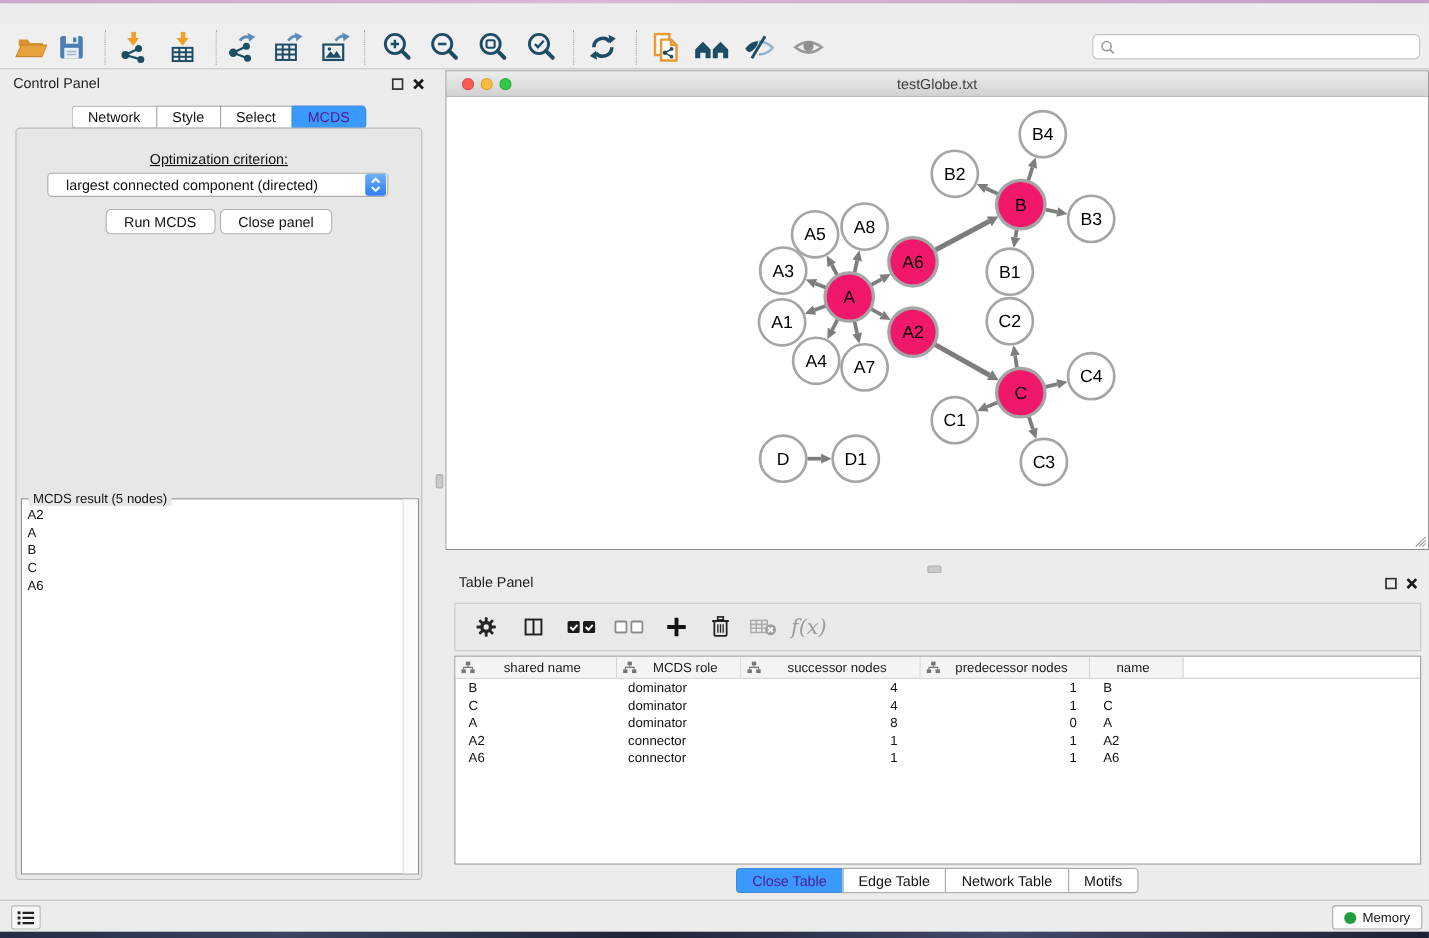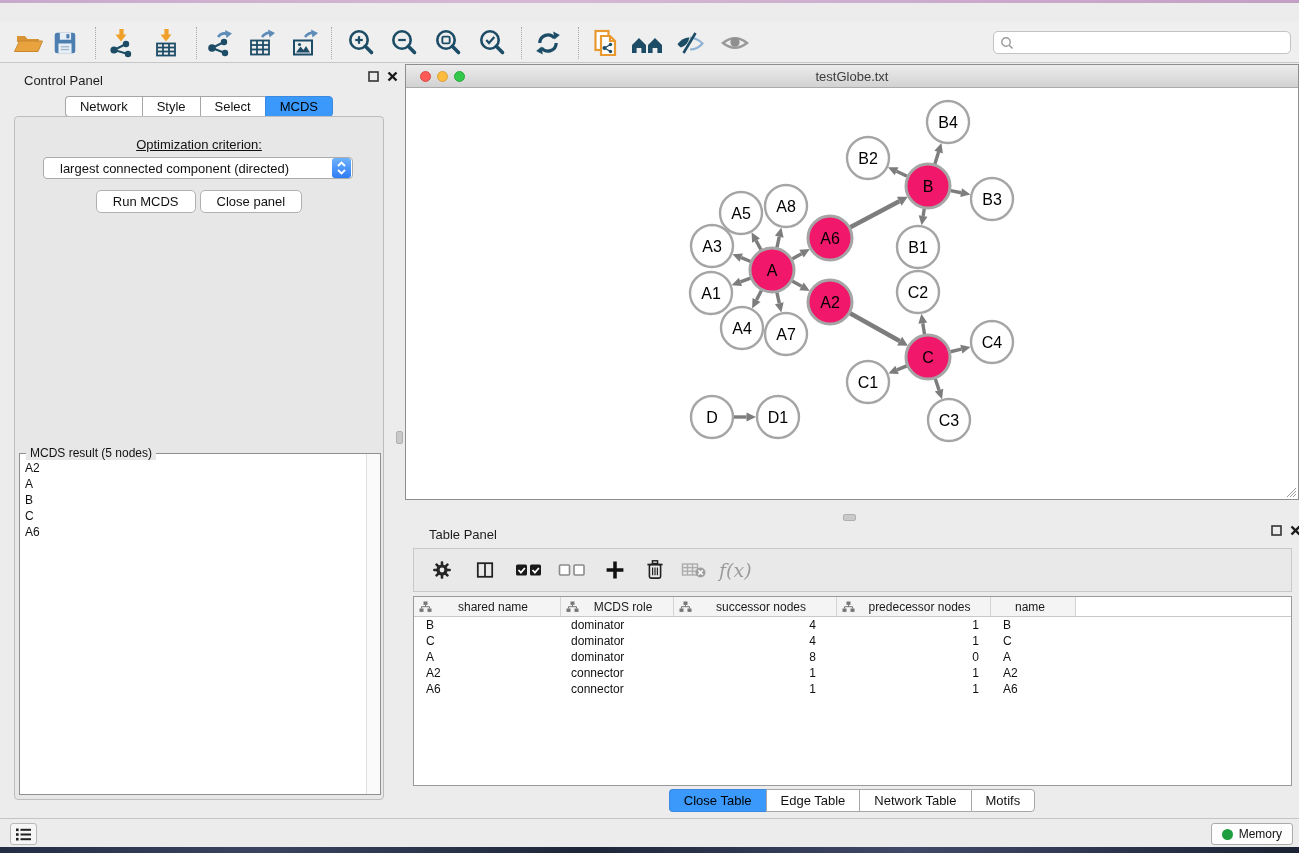--- a/index.html
+++ b/index.html
@@ -30,29 +30,29 @@
   .tbtn { position:absolute; top:4px; width:36px; height:34px; display:flex; align-items:center; justify-content:center; cursor:default; }
   .tsep { position:absolute; top:27px; width:1px; height:32px; top:5px;
     border-left:1px dotted #a9a9a9; }
   .searchbox { position:absolute; left:993px; top:9px; width:298px; height:23px;
     background:#fff; border:1px solid #c3c3c3; border-radius:5px; display:flex; align-items:center; }
   .searchbox svg { margin-left:6px; }
   .searchbox input { border:none; outline:none; flex:1; height:100%; font-size:12px; background:transparent; padding:0 6px; }
 
   
   .control-panel { position:absolute; left:8px; top:68px; width:382px; height:738px; }
-  .panel-head { position:absolute; left:12px; top:0; width:100%; height:20px; display:flex; align-items:flex-end; }
+  .panel-head { position:absolute; left:0; top:0; width:100%; height:20px; display:flex; align-items:flex-start; }
   .panel-head .ph-title { font-size:13px; color:#1d1d1d; margin-left:4px; }
   .ph-icons { position:absolute; right:4px; top:3px; display:flex; gap:8px; align-items:center; }
   .cp-tabs { position:absolute; left:0; top:28px; width:100%; display:flex; justify-content:center; }
   .tab { height:21px; padding:0 14px; font-size:13px; background:#fff; border:1px solid #a6a6a6;
     border-right:none; display:flex; align-items:center; color:#111; }
   .tab:first-child { border-radius:4px 0 0 4px; }
   .tab:last-child { border-right:1px solid #a6a6a6; border-radius:0 4px 4px 0; }
-  .tab.active { background:#3b99fc; border-color:#3b8ae0; color:#000000; }
+  .tab.active { background:#3b99fc; border-color:#3b8ae0; color:#4c1d95; }
   .cp-body { position:absolute; left:6px; top:48px; width:370px; height:684px;
     background:#e7e7e7; border:1px solid #bdbdbd; border-radius:4px; }
   .opt-label { position:absolute; left:0; top:20px; width:100%; text-align:center; font-size:13px; color:#111;text-decoration:underline; }
   .combo { position:absolute; left:28px; top:40px; width:310px; height:22px; background:#fff;
     border:1px solid #ababab; border-radius:4px; display:flex; align-items:center; }
   .combo .combo-text { flex:1; font-size:13px; padding-left:16px; color:#111; white-space:nowrap; }
   .combo .stepper { width:19px; height:20px; margin-right:1px; border-radius:3px;
     background:linear-gradient(#6db2fb,#2f7cf6); display:flex; align-items:center; justify-content:center; }
   .btn-row { position:absolute; left:0; top:73px; width:100%; display:flex; justify-content:center; gap:4px; }
   .pbtn { height:23px; background:#fff; border:1px solid #b1b1b1; border-radius:5px;

